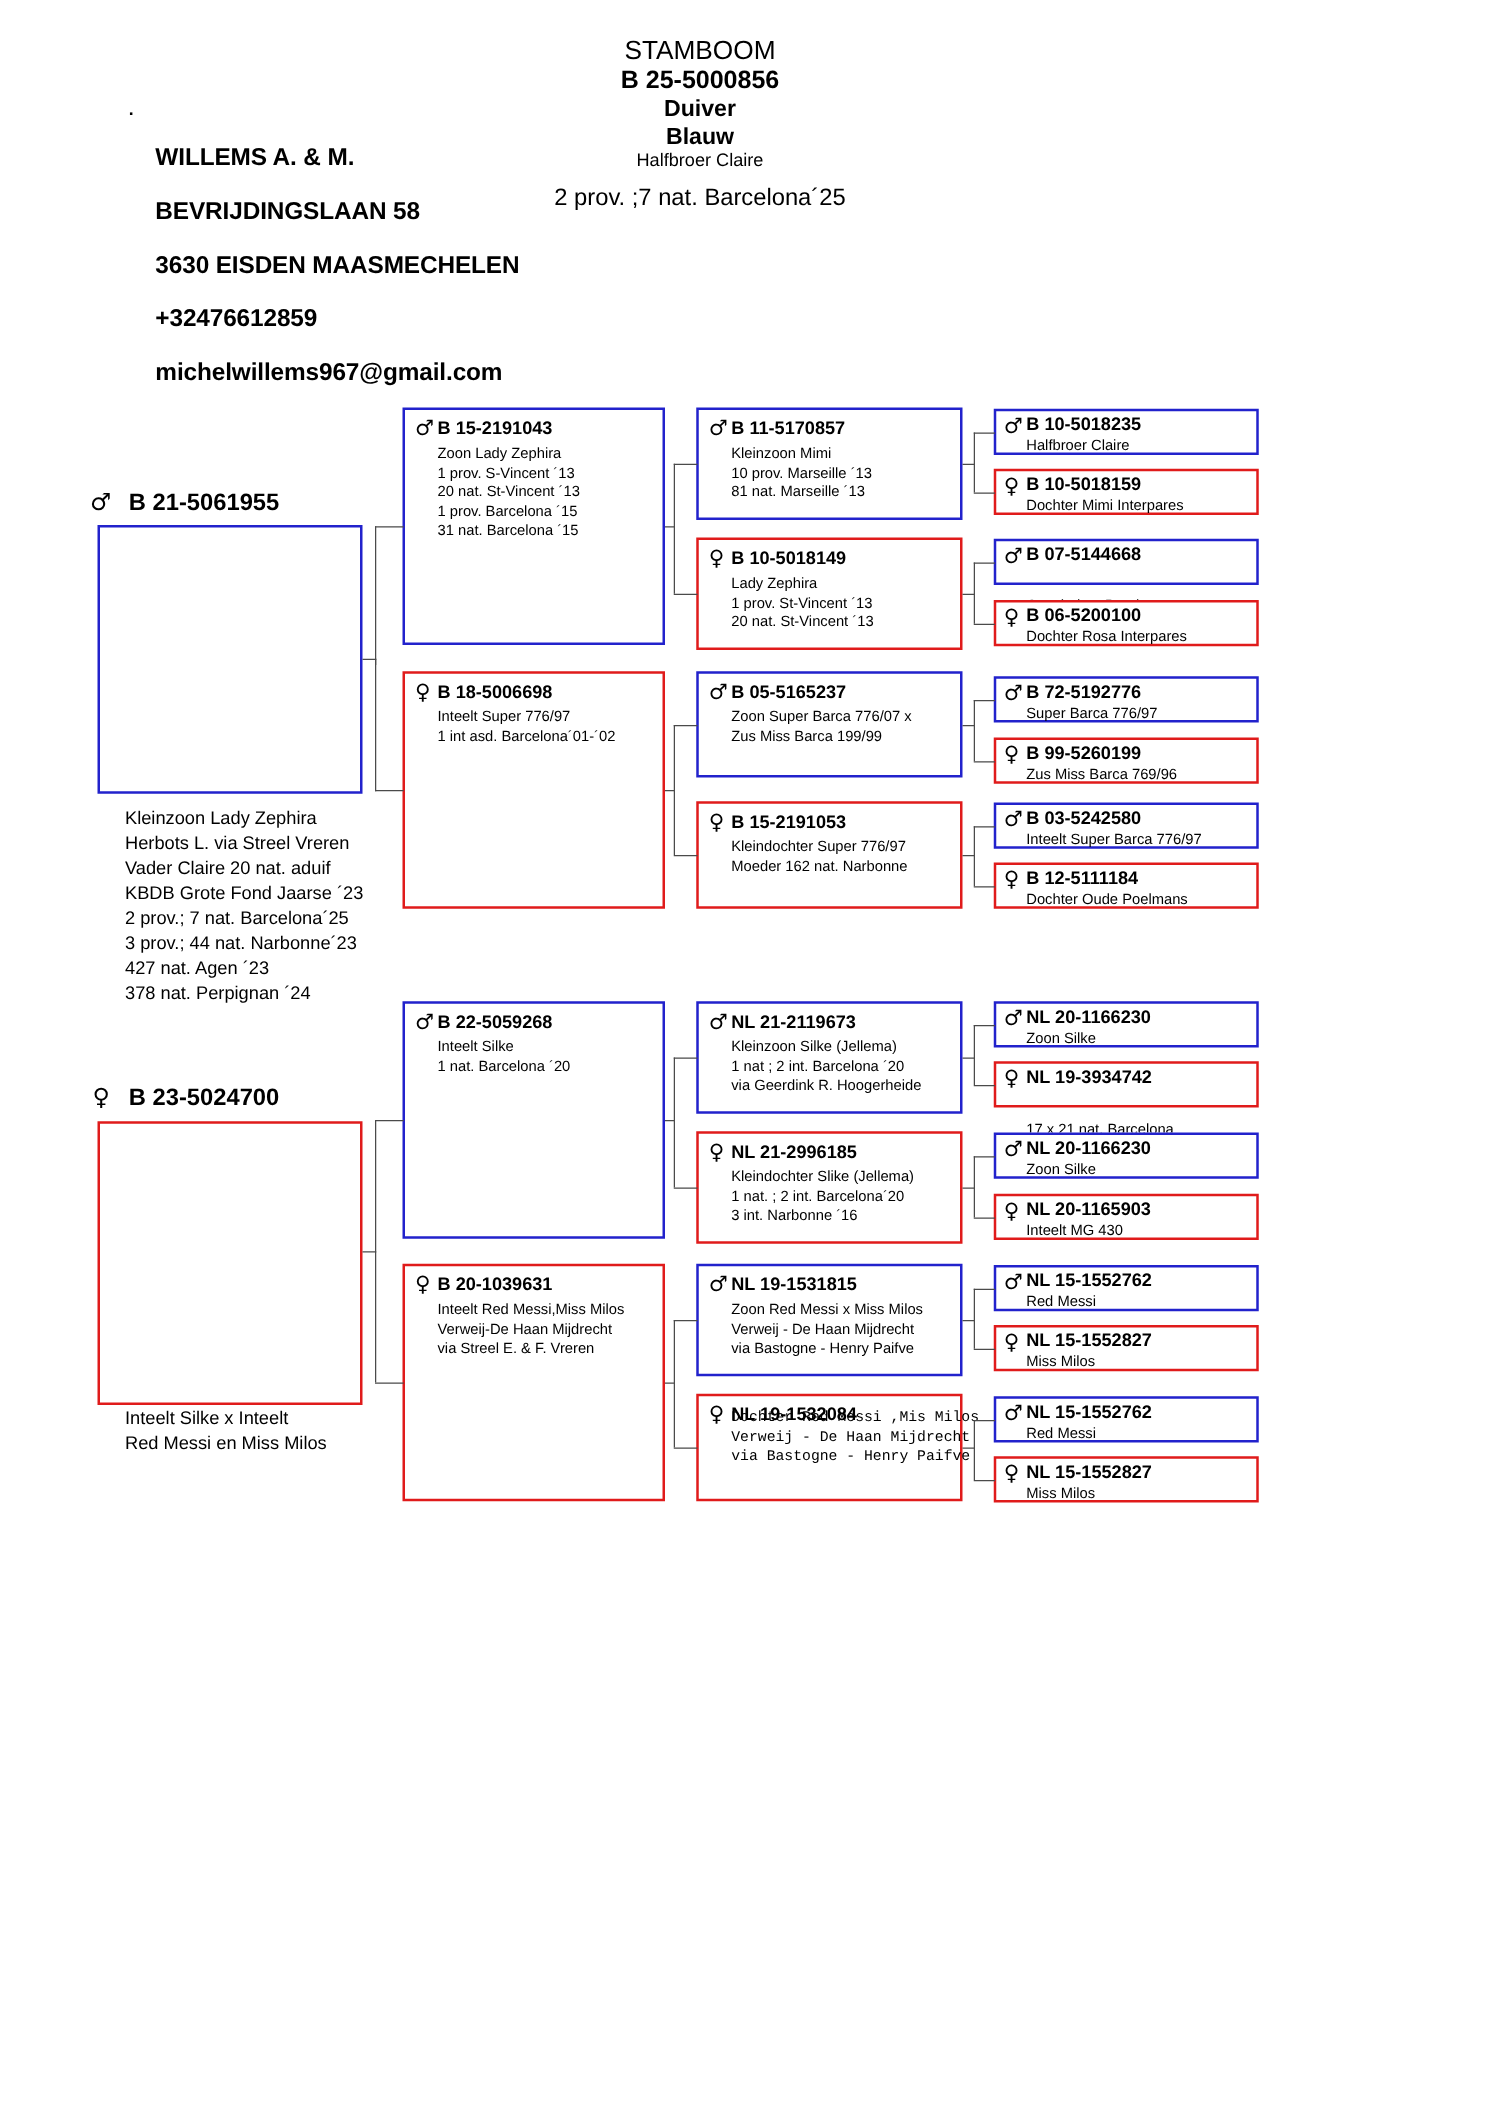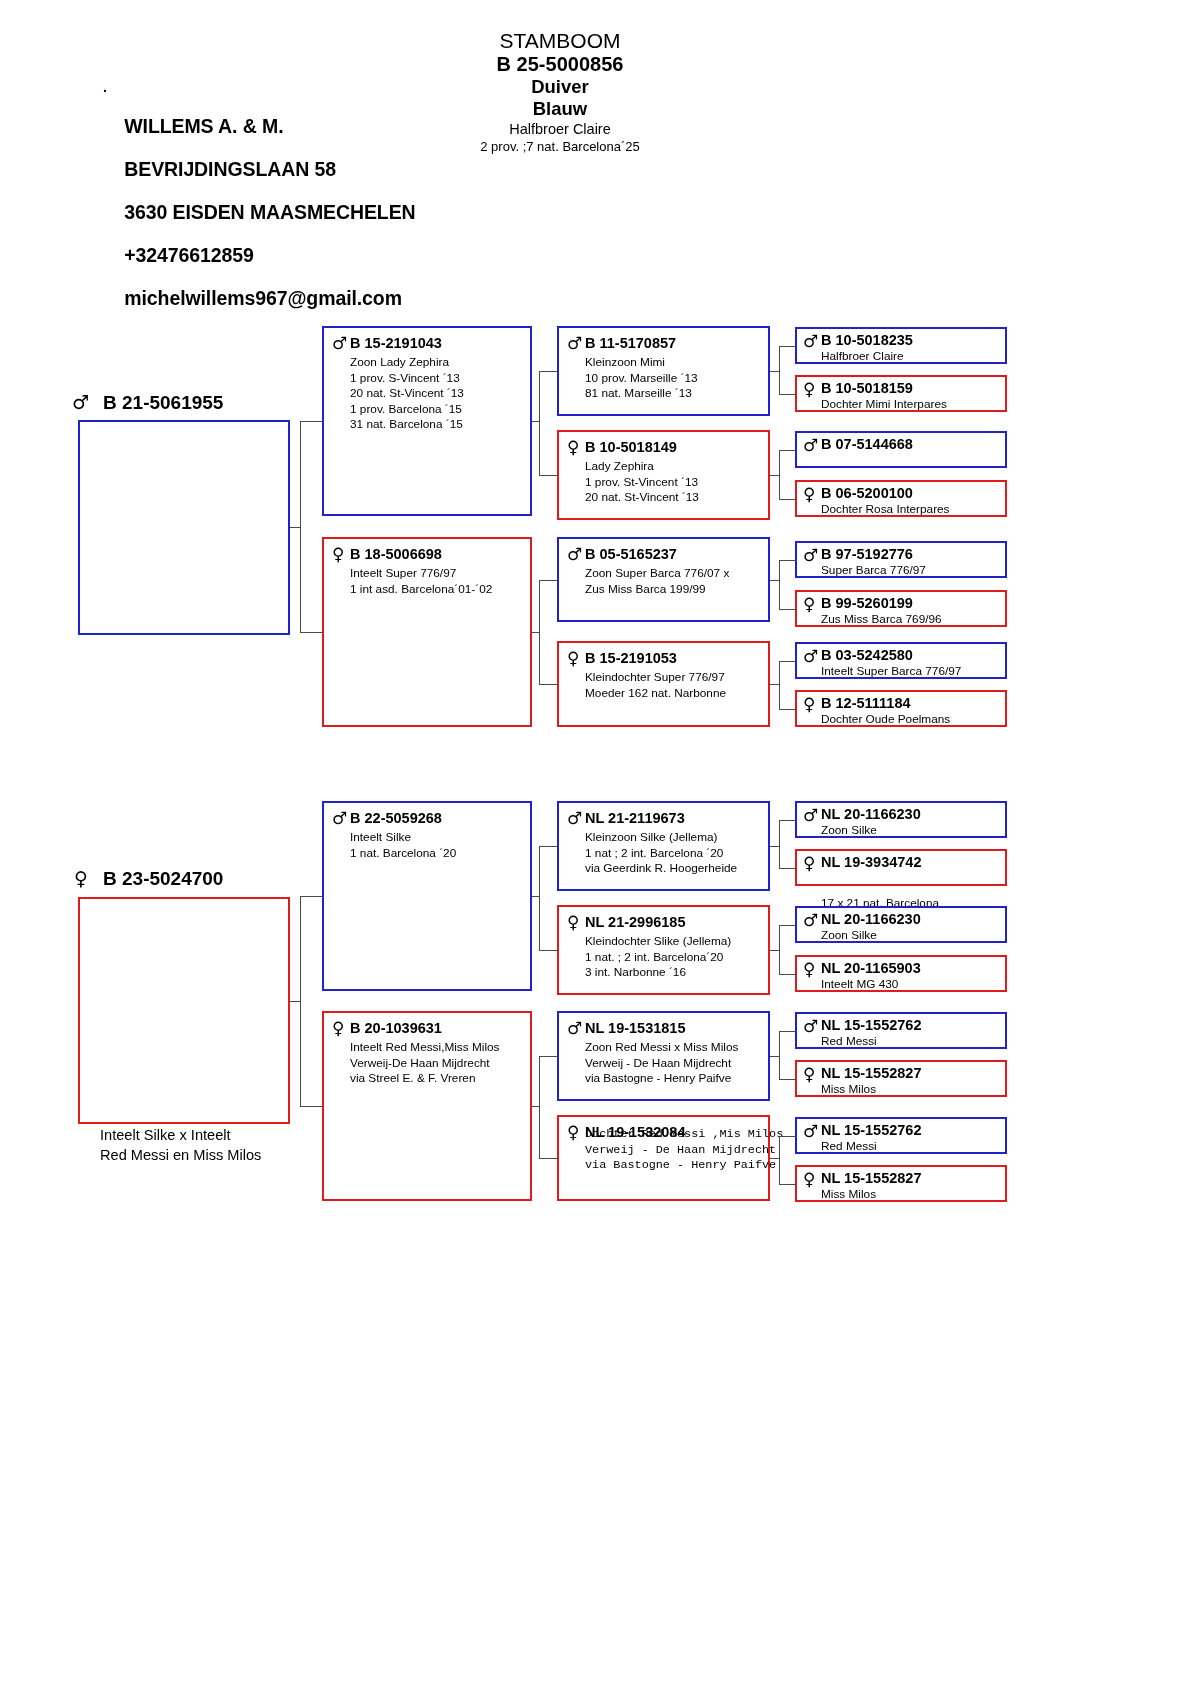--- a/index.html
+++ b/index.html
@@ -25,21 +25,21 @@
   .hdr-left .dot { font-size: 14px; line-height: 13px; display:block; }
   .hdr-center {
     position: absolute; left: 430px; top: 28px; width: 260px;
     text-align: center;
   }
   .hdr-center .t1 { font-size: 21px; line-height: 25px; font-weight: normal; }
   .hdr-center .t2 { font-size: 20px; line-height: 23px; font-weight: bold; }
   .hdr-center .t3 { font-size: 18.5px; line-height: 22px; font-weight: bold; }
   .hdr-center .t4 { font-size: 18.5px; line-height: 22px; font-weight: bold; }
   .hdr-center .t5 { font-size: 14.5px; line-height: 18px; font-weight: normal; }
-  .hdr-center .t6 { font-size: 13px; line-height: 18px; font-weight: normal; white-space: nowrap; }
+  .hdr-center .t6 { font-size: 19px; line-height: 18px; font-weight: normal; white-space: nowrap; margin-top: 12px; }
 
   
   .box {
     position: absolute;
     background: #ffffff;
     border: 2px solid #2222cc;
   }
   .box.female { border-color: #e01b1b; }
   .box .ttl {
     font-weight: bold; font-size: 14.5px;
@@ -100,20 +100,21 @@
     <div class="t2">B 25-5000856</div>
     <div class="t3">Duiver</div>
     <div class="t4">Blauw</div>
     <div class="t5">Halfbroer Claire</div>
     <div class="t6">2 prov. ;7 nat. Barcelona´25</div>
   </div>
 
   <div class="rootsex" style="left:72px; top:392px;">♂</div>
   <div class="rootlabel" style="left:103px; top:392px;">B 21-5061955</div>
   <div class="box" style="left:78px; top:420px; width:212px; height:215px;"></div>
+  <div class="caption" style="left:100px; top:645px;"><span id="cap-top">Kleinzoon Lady Zephira<br>Herbots L. via Streel Vreren<br>Vader Claire 20 nat. aduif<br>KBDB Grote Fond Jaarse ´23<br>2 prov.; 7 nat. Barcelona´25<br>3 prov.; 44 nat. Narbonne´23<br>427 nat. Agen ´23<br>378 nat. Perpignan ´24</span></div>
 
   <div class="box" style="left:322px; top:326px; width:210px; height:190px;">
     <div class="sex" style="left:8px; top:6px;">♂</div>
     <div class="ttl" style="position:absolute; left:26px; top:7px;">B 15-2191043</div>
     <div class="sub" style="position:absolute; left:26px; top:27px;" id="t-g2-0">Zoon Lady Zephira<br>1 prov. S-Vincent ´13<br>20 nat. St-Vincent ´13<br>1 prov. Barcelona ´15<br>31 nat. Barcelona ´15</div>
   </div>
   <div class="box female" style="left:322px; top:537px; width:210px; height:190px;">
     <div class="sex" style="left:8px; top:6px;">♀</div>
     <div class="ttl" style="position:absolute; left:26px; top:7px;">B 18-5006698</div>
     <div class="sub" style="position:absolute; left:26px; top:27px;" id="t-g2-1">Inteelt Super 776/97<br>1 int asd. Barcelona´01-´02</div>
@@ -155,21 +156,21 @@
     <div class="ttl" style="position:absolute; left:24px; top:3px;">B 07-5144668</div>
     <div class="sub" style="position:absolute; left:24px; top:20px;margin-top:24px;" id="t-g4-2">Geschelpte Perpignan</div>
   </div>
   <div class="box female" style="left:795px; top:480px; width:212px; height:37px;">
     <div class="sex" style="left:6px; top:3px;">♀</div>
     <div class="ttl" style="position:absolute; left:24px; top:3px;">B 06-5200100</div>
     <div class="sub" style="position:absolute; left:24px; top:20px;" id="t-g4-3">Dochter Rosa Interpares</div>
   </div>
   <div class="box" style="left:795px; top:541px; width:212px; height:37px;">
     <div class="sex" style="left:6px; top:3px;">♂</div>
-    <div class="ttl" style="position:absolute; left:24px; top:3px;">B 97-5192776</div>
+    <div class="ttl" style="position:absolute; left:24px; top:3px;">B 72-5192776</div>
     <div class="sub" style="position:absolute; left:24px; top:20px;" id="t-g4-4">Super Barca 776/97</div>
   </div>
   <div class="box female" style="left:795px; top:590px; width:212px; height:37px;">
     <div class="sex" style="left:6px; top:3px;">♀</div>
     <div class="ttl" style="position:absolute; left:24px; top:3px;">B 99-5260199</div>
     <div class="sub" style="position:absolute; left:24px; top:20px;" id="t-g4-5">Zus Miss Barca 769/96</div>
   </div>
   <div class="box" style="left:795px; top:642px; width:212px; height:37px;">
     <div class="sex" style="left:6px; top:3px;">♂</div>
     <div class="ttl" style="position:absolute; left:24px; top:3px;">B 03-5242580</div>

